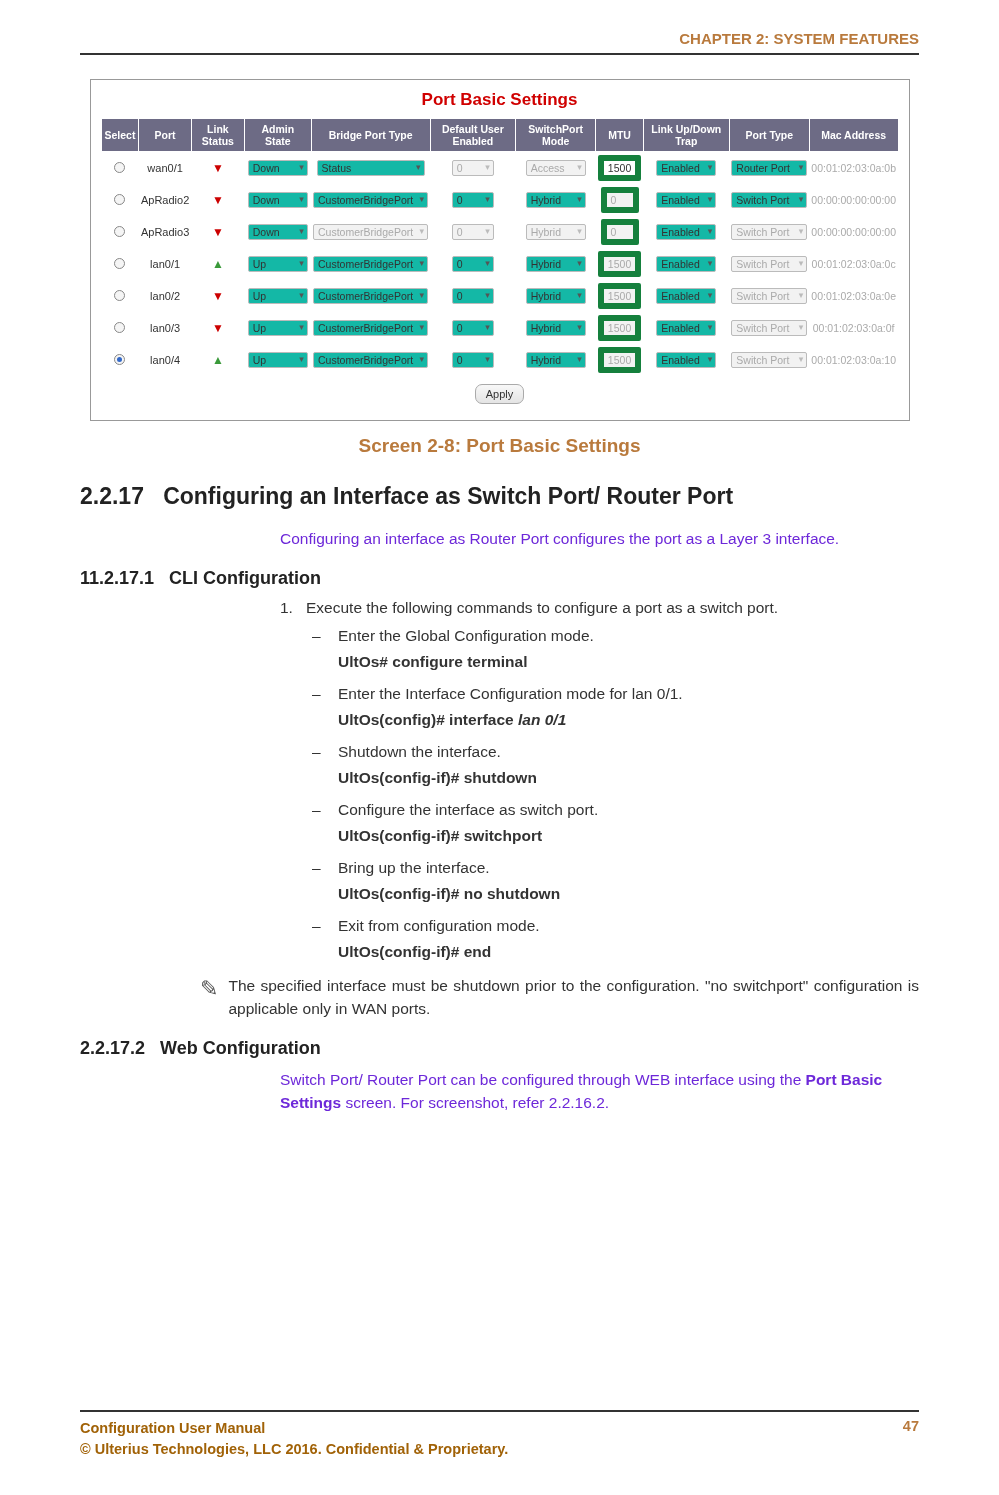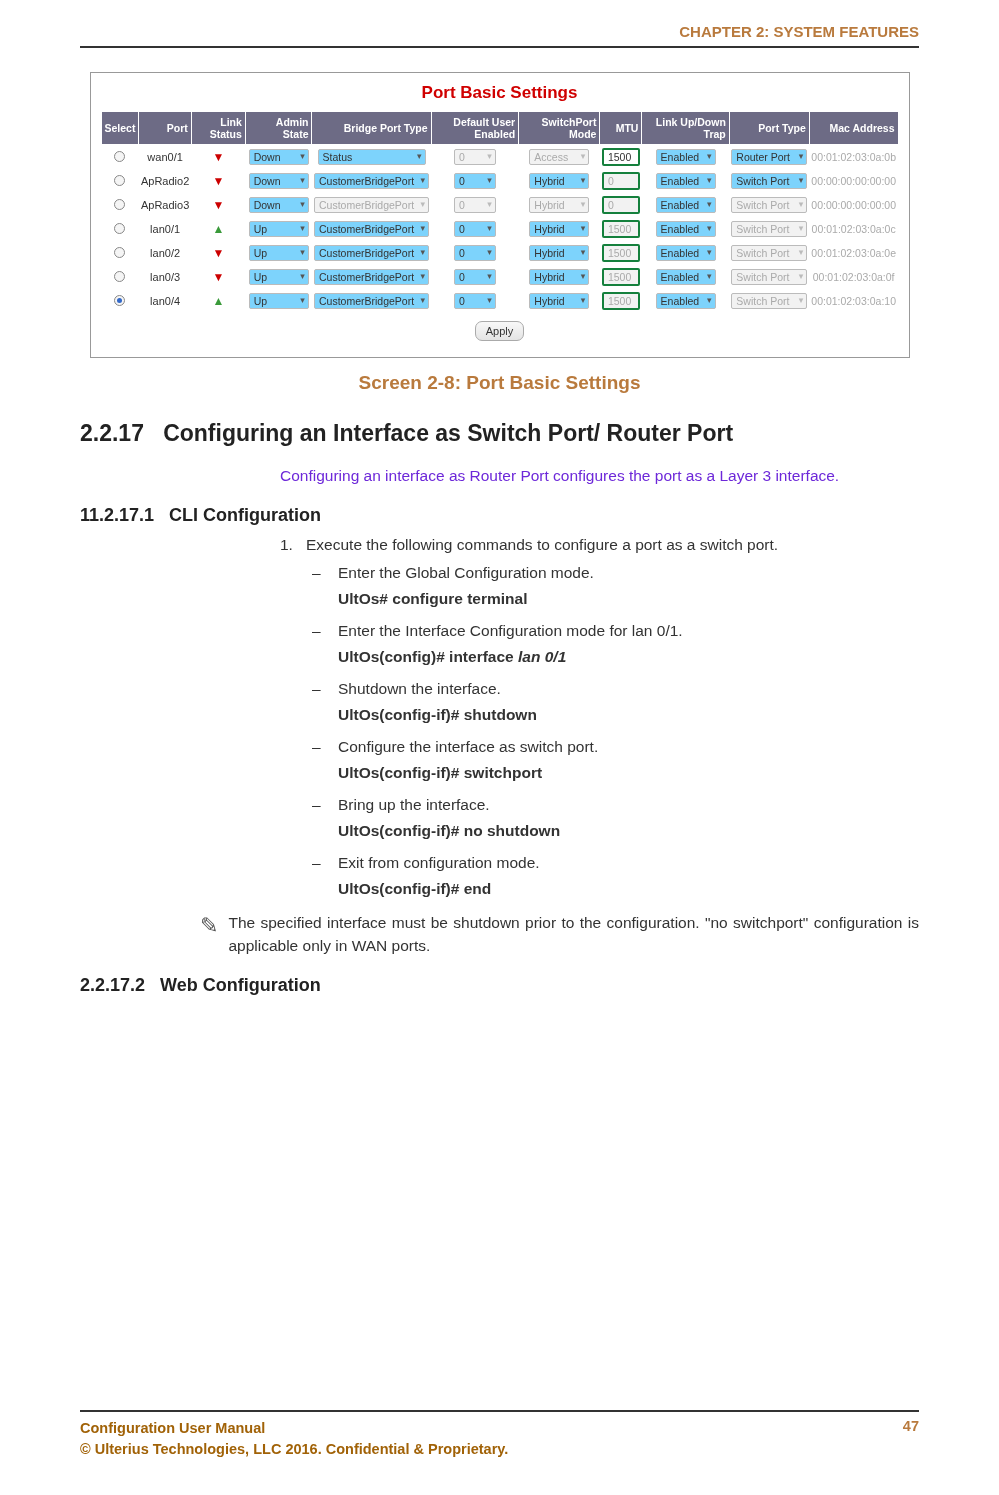--- a/index.html
+++ b/index.html
@@ -5,21 +5,21 @@
   * { box-sizing: border-box; margin: 0; padding: 0; }
   body {
     width: 999px;
     height: 1495px;
     font-family: Arial, Helvetica, sans-serif;
     color: #333;
     background: #fff;
     position: relative;
   }
   .page {
-    padding: 23px 80px 0 80px;
+    padding: 30px 80px 0 80px;
   }
   .chapter-header {
     text-align: right;
     color: #b97a3d;
     font-weight: bold;
     font-size: 15px;
     margin-bottom: 6px;
   }
   .hr-top {
     border: none;
@@ -43,38 +43,38 @@
     width: 100%;
     border-collapse: collapse;
     font-size: 11px;
   }
   table.port-table th {
     background: #6d6b85;
     color: #fff;
     font-weight: bold;
     padding: 4px 3px;
     border: 1px solid #fff;
-    text-align: right;
+    text-align: center;
     vertical-align: middle;
     font-size: 10.5px;
   }
   table.port-table td {
     padding: 3px 2px;
     text-align: center;
     vertical-align: middle;
     font-size: 11px;
     color: #333;
   }
-  .sel { display:inline-block; border:1px solid #bbb; background:#7dd3fc; font-size:10.5px; padding:1px 14px 1px 4px; position:relative; min-width:42px; text-align:left; border-radius:2px;}
+  .sel { display:inline-block; border:1px solid #bbb; background:#14b8a6; font-size:10.5px; padding:1px 14px 1px 4px; position:relative; min-width:42px; text-align:left; border-radius:2px;}
   .sel.wide { min-width: 108px; }
   .sel.med { min-width: 60px; }
   .sel::after { content:"▾"; position:absolute; right:3px; top:1px; font-size:9px; color:#555;}
   .sel.disabled { color:#aaa; background:#f2f2f2; }
   .sel.disabled::after { color:#bbb; }
-  .txt { display:inline-block; border:2px solid #15803d; background:#fff; font-size:10.5px; padding:1px 4px; min-width:38px; text-align:left; border-radius:2px;}
+  .txt { display:inline-block; border:6px solid #15803d; background:#fff; font-size:10.5px; padding:1px 4px; min-width:38px; text-align:left; border-radius:2px;}
   .txt.disabled { color:#aaa; background:#f2f2f2; }
   .radio { display:inline-block; width:11px; height:11px; border:1px solid #888; border-radius:50%; background:#f5f5f5; position:relative;}
   .radio.checked::after { content:""; position:absolute; left:2px; top:2px; width:5px; height:5px; background:#3268c8; border-radius:50%;}
   .link-down { color:#c00; font-size:12px; }
   .link-up { color:#3a9a3a; font-size:12px; }
   .mac { color:#aaa; font-size:10.5px; }
   .apply-row { text-align:center; padding-top:8px;}
   .apply-btn { display:inline-block; background:linear-gradient(#f8f8f8,#e4e4e4); border:1px solid #aaa; border-radius:7px; padding:3px 10px; font-size:11px; color:#333;}
   .screen-caption {
     text-align: center;
@@ -328,20 +328,23 @@
     </div>
 
   <div class="note">
     <span class="note-icon">✎</span>
     <span>The specified interface must be shutdown prior to the configuration. "no switchport" configuration is applicable only in WAN ports.</span>
   </div>
 
   <h3 class="subsection">
     <span>2.2.17.2</span>&nbsp;&nbsp;&nbsp;<span>Web Configuration</span>
   </h3>
+  <div class="body-text">
+    <span>Switch Port/ Router Port can be configured through WEB interface using the </span><b>Port Basic Settings</b><span> screen. For screenshot, refer 2.2.16.2.</span>
+  </div>
 </div>
 
 <div class="footer">
   <hr class="hr-bottom">
   <div class="footer-row">
     <div class="footer-left">
       <div>Configuration User Manual</div>
       <div>© Ulterius Technologies, LLC 2016. Confidential &amp; Proprietary.</div>
     </div>
     <div class="footer-right">47</div>

